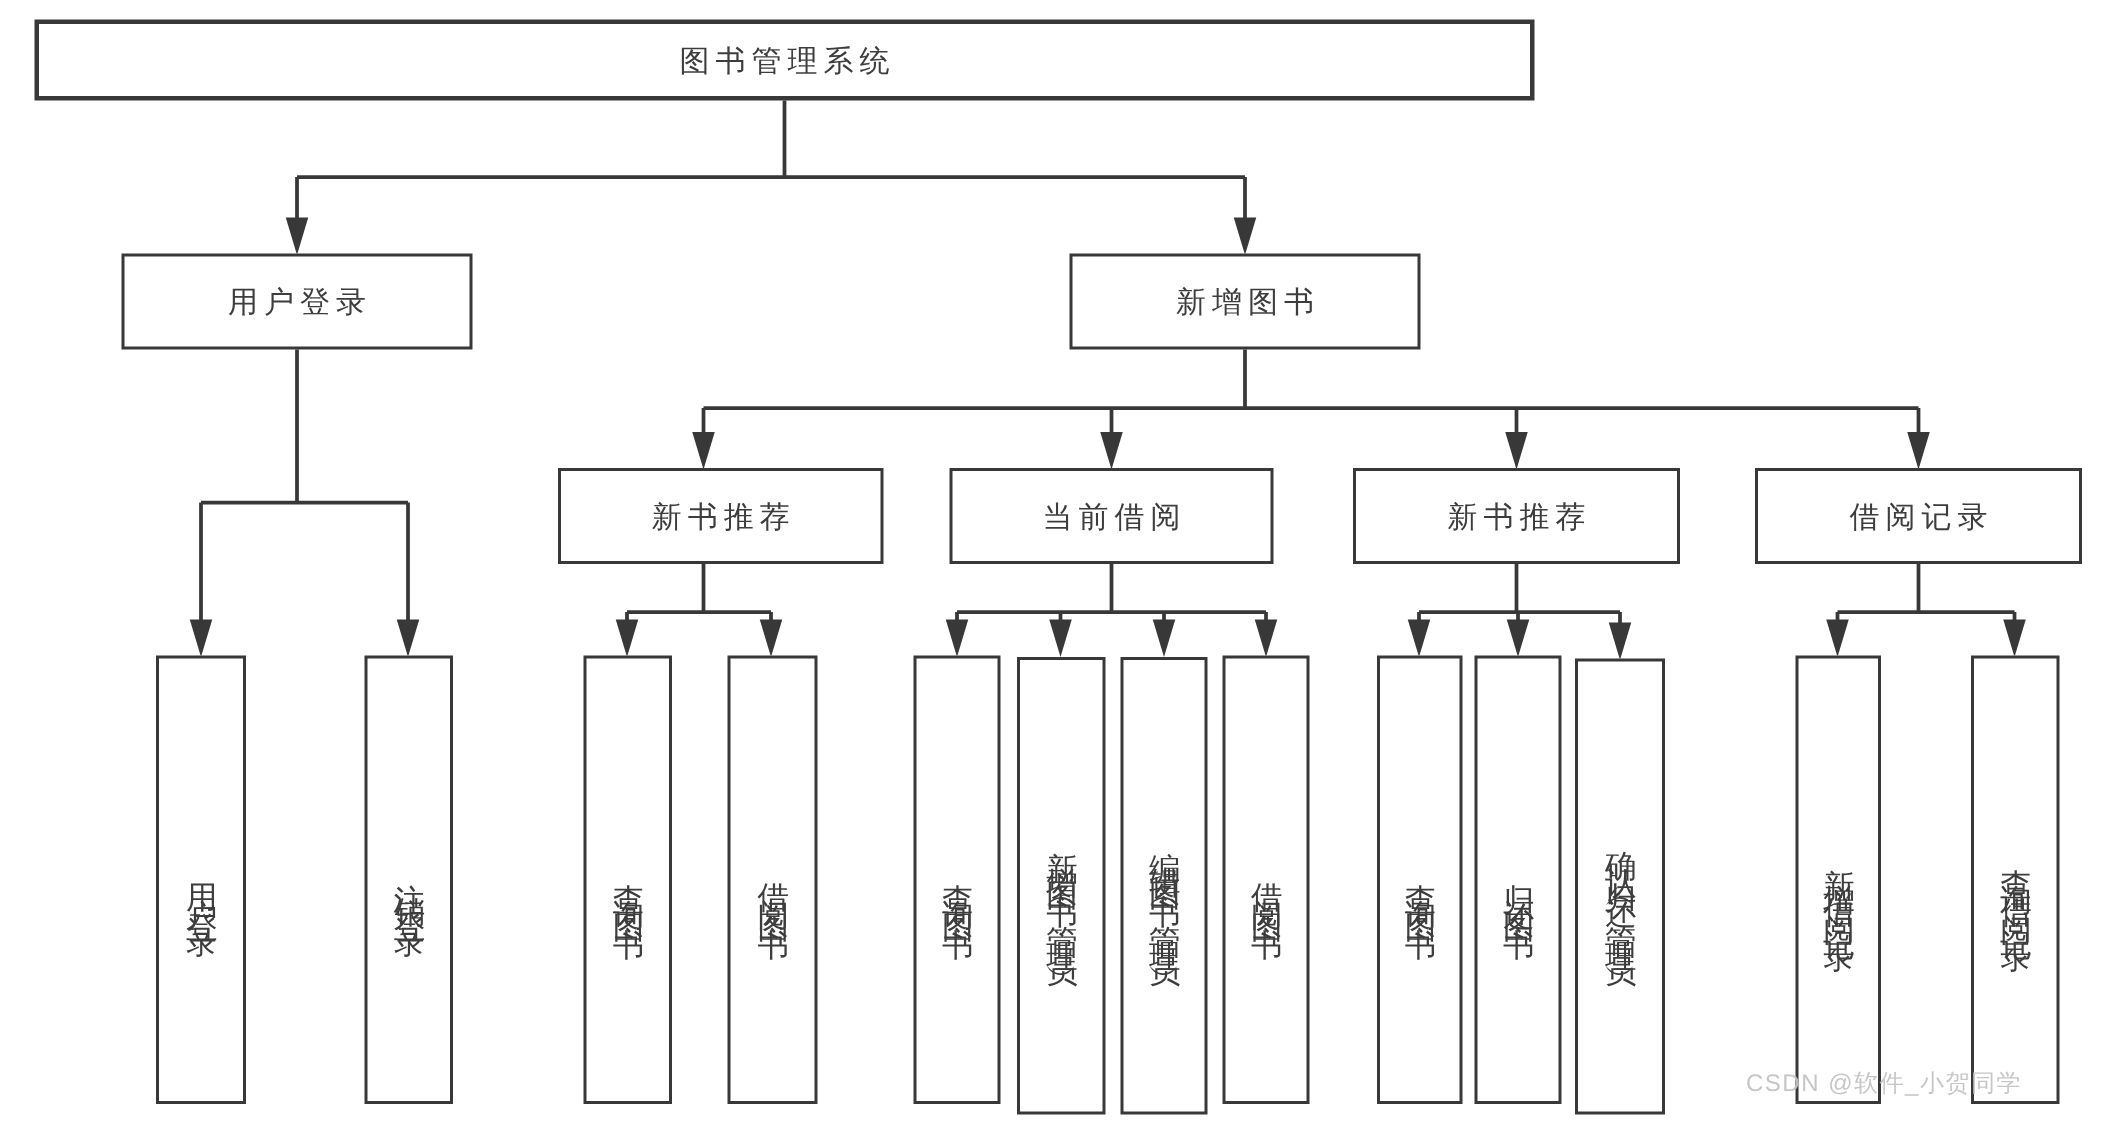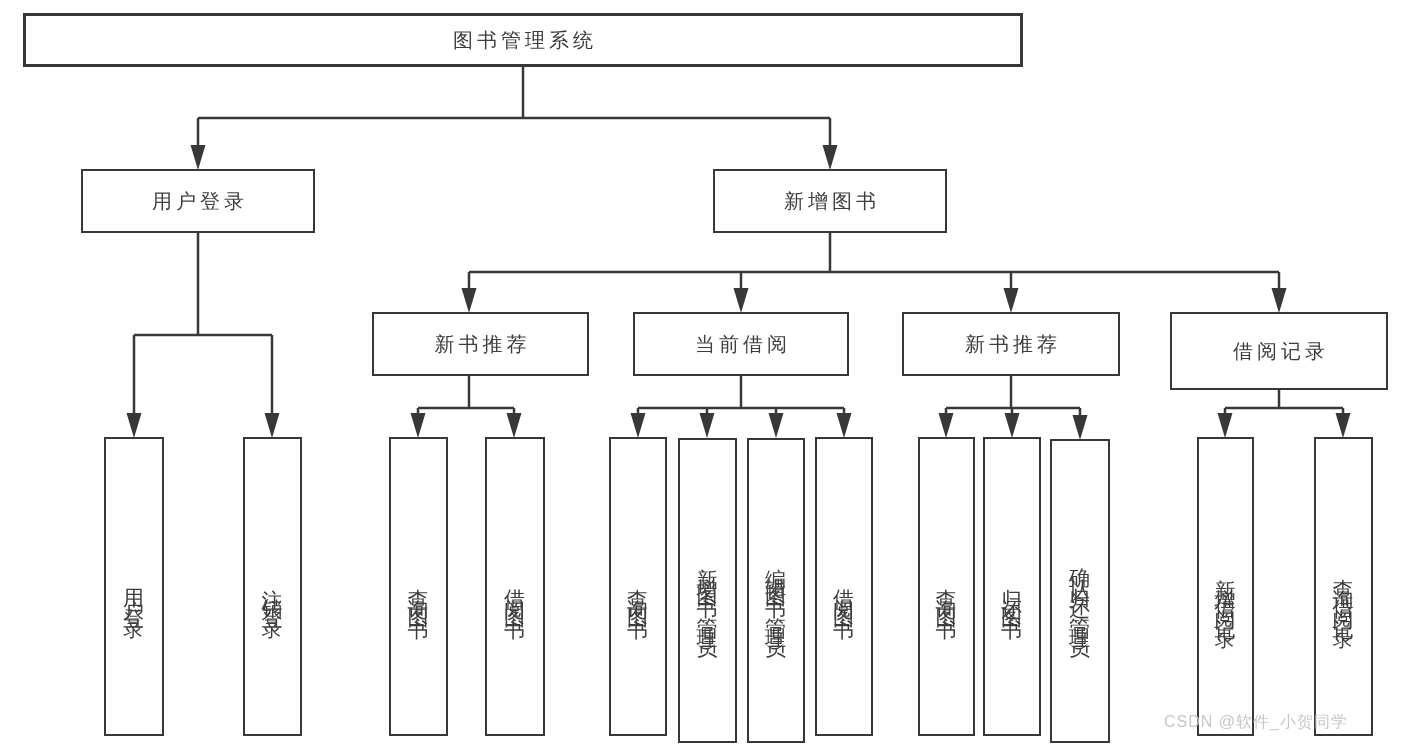--- a/index.html
+++ b/index.html
@@ -86,21 +86,21 @@
 
   <div class="node h" style="left:372px;top:312px;width:217px;height:64px">
     <span class="lbl">新书推荐</span>
   </div>
   <div class="node h" style="left:633px;top:312px;width:216px;height:64px">
     <span class="lbl">当前借阅</span>
   </div>
   <div class="node h" style="left:902px;top:312px;width:218px;height:64px">
     <span class="lbl">新书推荐</span>
   </div>
-  <div class="node h" style="left:1170px;top:312px;width:218px;height:78px">
+  <div class="node h" style="left:1170px;top:312px;width:218px;height:64px">
     <span class="lbl">借阅记录</span>
   </div>
 
   <div class="node v" style="left:104px;top:437px;width:60px;height:299px">
     <span class="lbl">用户登录</span>
   </div>
   <div class="node v" style="left:243px;top:437px;width:59px;height:299px">
     <span class="lbl">注销登录</span>
   </div>
 

